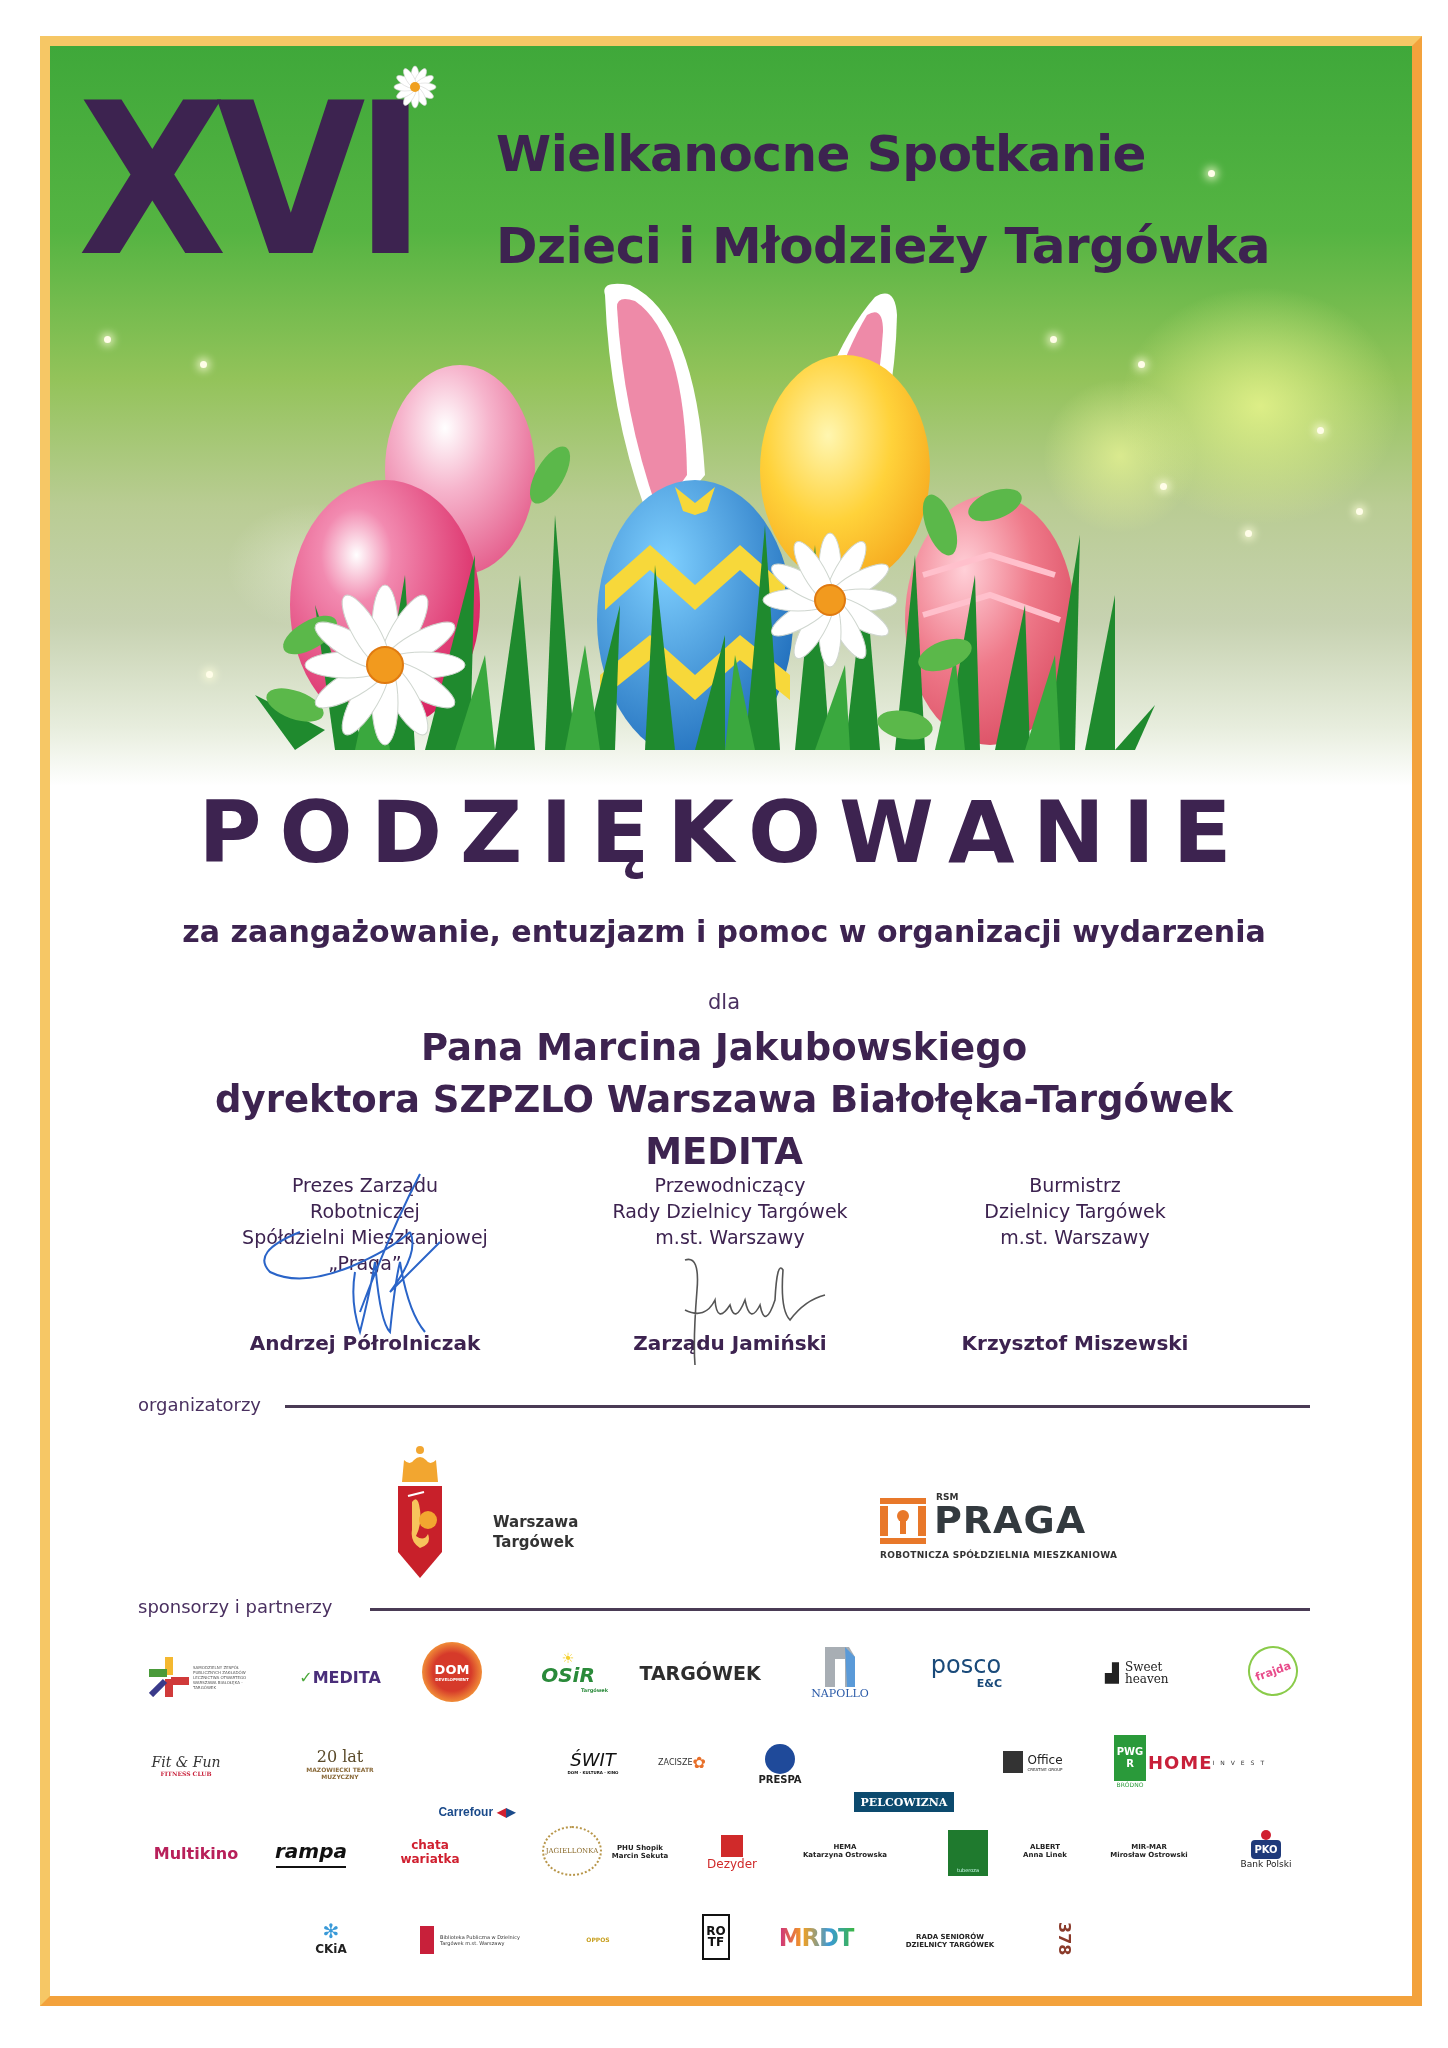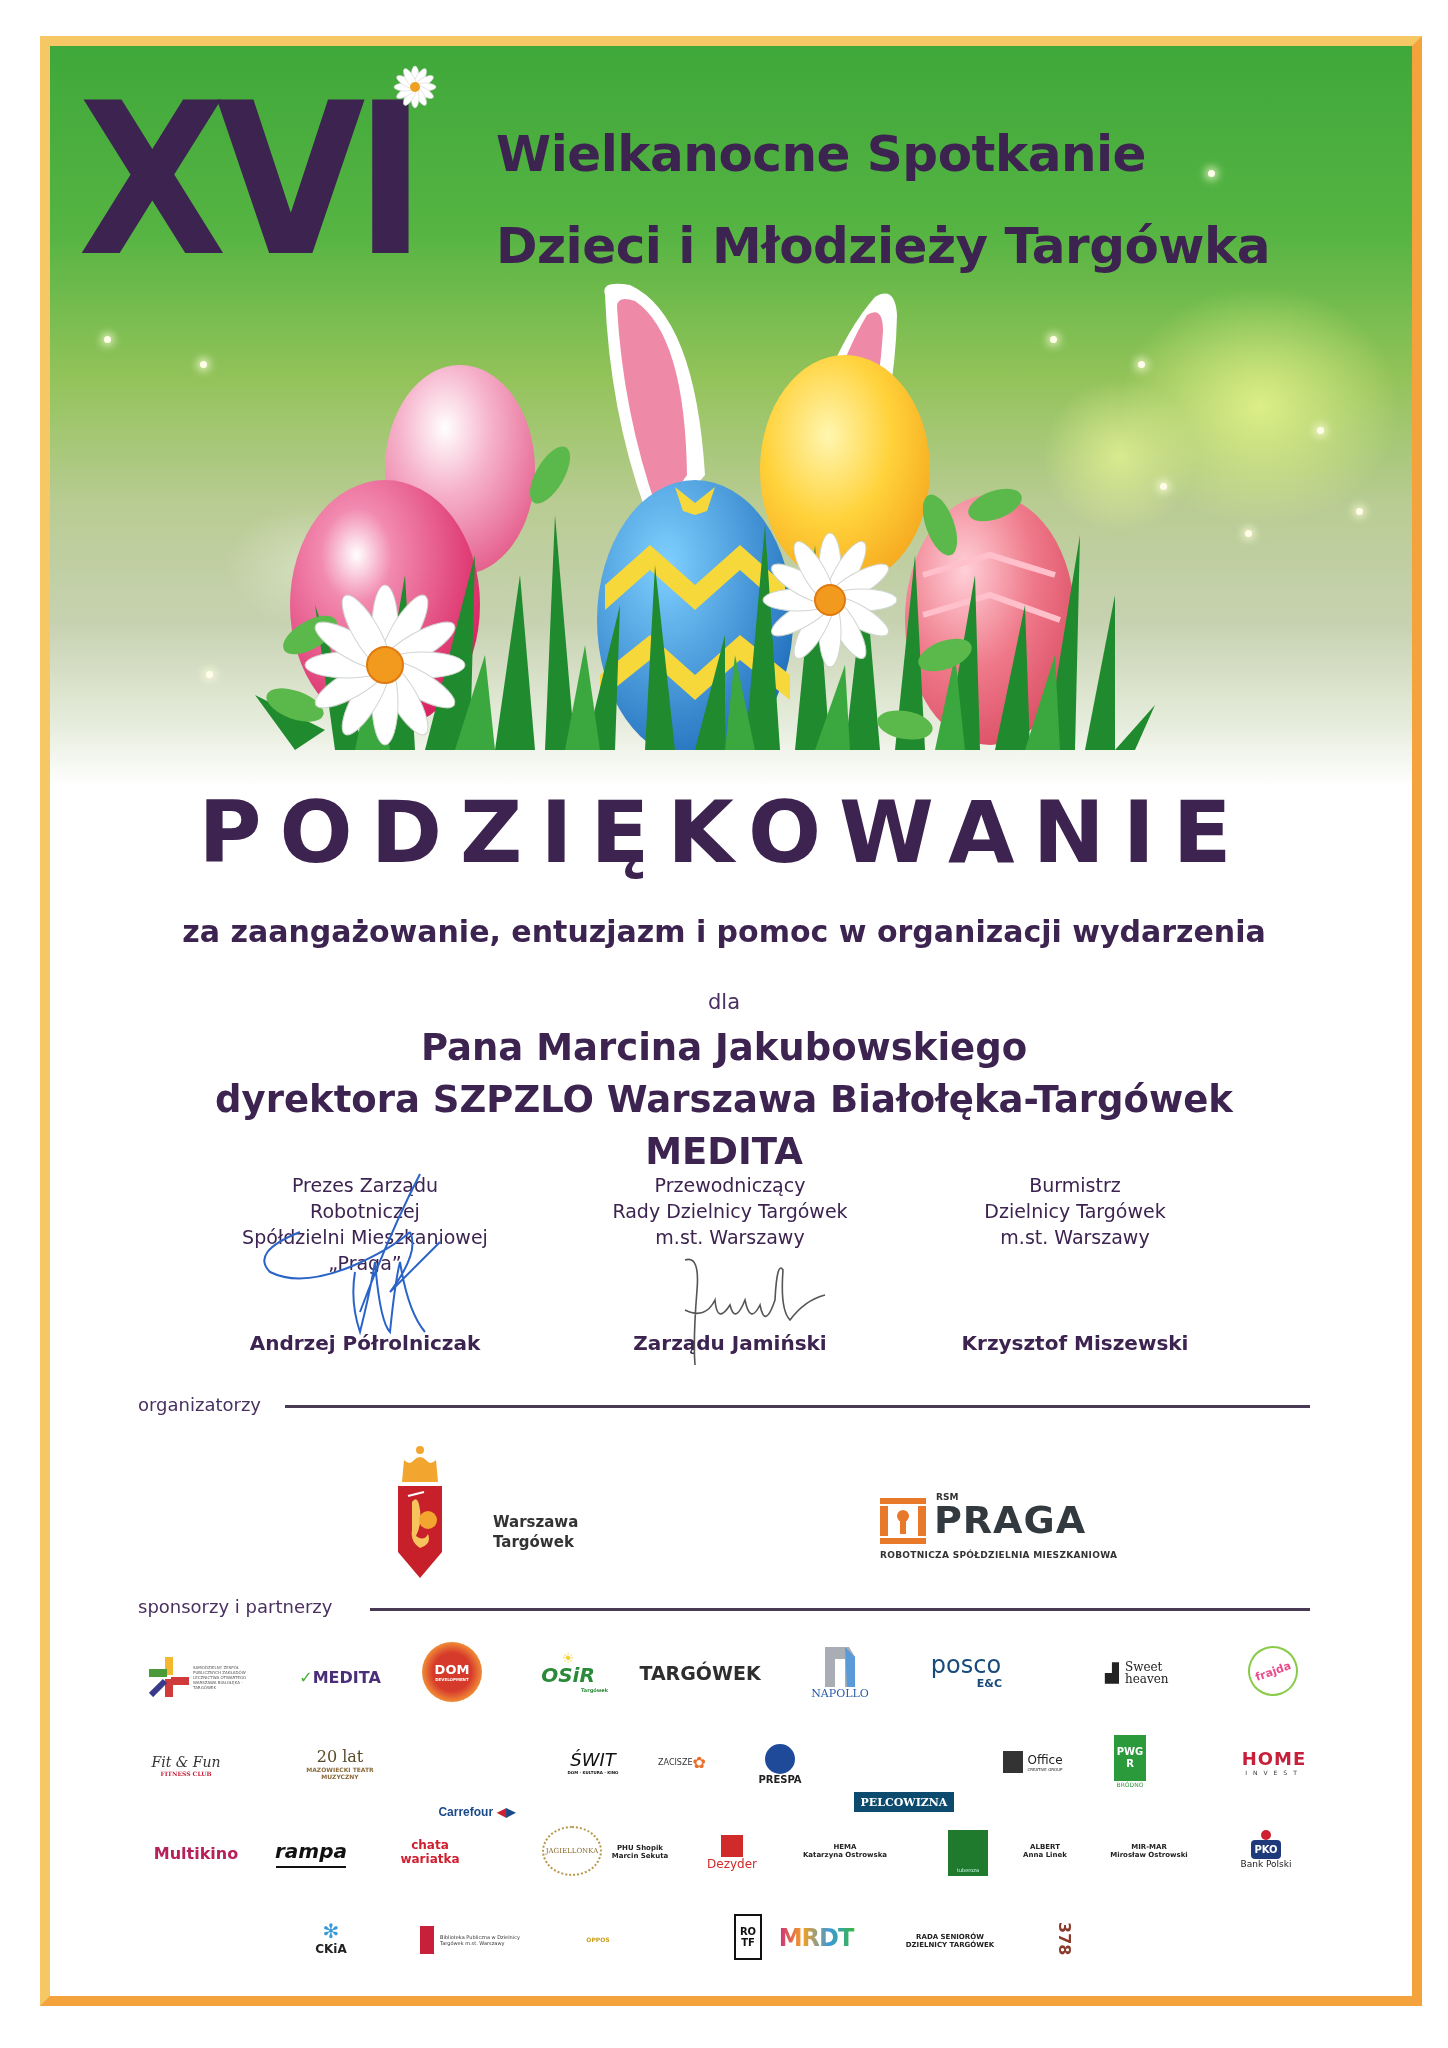--- a/index.html
+++ b/index.html
@@ -381,21 +381,21 @@
       <span style="display:block; width:20px; height:22px; background:#333; margin-right:4px;"></span>
       <span style="display:flex; flex-direction:column;">
         <span style="font-size:12px;">Office</span>
         <span style="font-size:4px;">CREATIVE GROUP</span>
       </span>
     </div>
     <div class="logo" style="left:980px; top:0; width:40px; height:62px; flex-direction:column;">
       <span style="background:#2a9a3a; color:#fff; font-weight:bold; font-size:10px; width:32px; height:46px; display:flex; align-items:center; justify-content:center; word-break:break-all; line-height:12px;">PWGR</span>
       <span style="font-size:6px; color:#2a9a3a;">BRÓDNO</span>
     </div>
-    <div class="logo" style="left:1104px; top:14px; width:80px; height:36px; flex-direction:column; color:#c8203a;justify-content:center;">
+    <div class="logo" style="left:1039px; top:14px; width:80px; height:36px; flex-direction:row; color:#c8203a;justify-content:center;">
       <span style="font-weight:bold; font-size:18px; letter-spacing:1px;">HOME</span>
       <span style="font-size:6px; letter-spacing:6px; color:#333;">INVEST</span>
     </div>
   </div>
 
   <div class="logo-row">
     <div class="logo" style="left:16px; top:20px; width:100px; height:26px; color:#b8205a; font-weight:bold; font-size:16px;">Multikino</div>
     <div class="logo" style="left:146px; top:16px; width:70px; height:32px; color:#111; font-weight:bold; font-style:italic; font-size:20px; border-bottom:2px solid #111;">rampa</div>
     <div class="logo" style="left:250px; top:14px; width:100px; height:36px; color:#d02030; font-weight:bold; font-size:12px;">chata wariatka</div>
     <div class="logo" style="left:376px; top:6px; width:60px; height:50px; border-radius:50%; border:2px dotted #b8964a; color:#8a6a2a; font-size:7px; font-family:'DejaVu Serif', serif;margin-left:36px;">JAGIELLONKA</div>
@@ -430,21 +430,21 @@
   <div class="logo-row">
     <div class="logo" style="left:176px; top:0; width:50px; height:56px; flex-direction:column;">
       <span style="color:#3a9ad8; font-size:20px; line-height:22px;">✻</span>
       <span style="font-weight:bold; font-size:12px; color:#222;">CKiA</span>
     </div>
     <div class="logo" style="left:290px; top:12px; width:100px; height:36px; font-size:5px; color:#333; text-align:left;">
       <span style="display:block; width:14px; height:28px; background:#c8203a; margin-right:6px; flex-shrink:0;"></span>
       <span>Biblioteka Publiczna w Dzielnicy Targówek m.st. Warszawy</span>
     </div>
     <div class="logo" style="left:438px; top:14px; width:60px; height:30px; border-radius:50%; color:#c8a020; font-size:6px; font-weight:bold;">OPPOS</div>
-    <div class="logo" style="left:572px; top:4px; width:28px; height:46px; border:2px solid #111; font-size:10px; font-weight:bold; color:#111; word-break:break-all; line-height:11px;margin-left:32px;">RO TF</div>
+    <div class="logo" style="left:572px; top:4px; width:28px; height:46px; border:2px solid #111; font-size:12px; font-weight:bold; color:#111; word-break:break-all; line-height:11px;">RO TF</div>
     <div class="logo" style="left:646px; top:10px; width:80px; height:36px; font-weight:bold; font-size:24px; letter-spacing:-1px; background:linear-gradient(90deg,#c8208a,#f4a020,#3a9ad8,#3ab83a); -webkit-background-clip:text; background-clip:text; color:transparent;">MRDT</div>
     <div class="logo" style="left:770px; top:16px; width:100px; height:30px; flex-direction:column; color:#222; font-weight:bold; font-size:7px;">
       <span>RADA SENIORÓW</span>
       <span>DZIELNICY TARGÓWEK</span>
     </div>
     <div class="logo" style="left:924px; top:4px; width:20px; height:50px; font-size:16px; color:#8a3a2a; writing-mode:vertical-rl; font-weight:bold;">378</div>
   </div>
 </div>
 
 </body></html>

